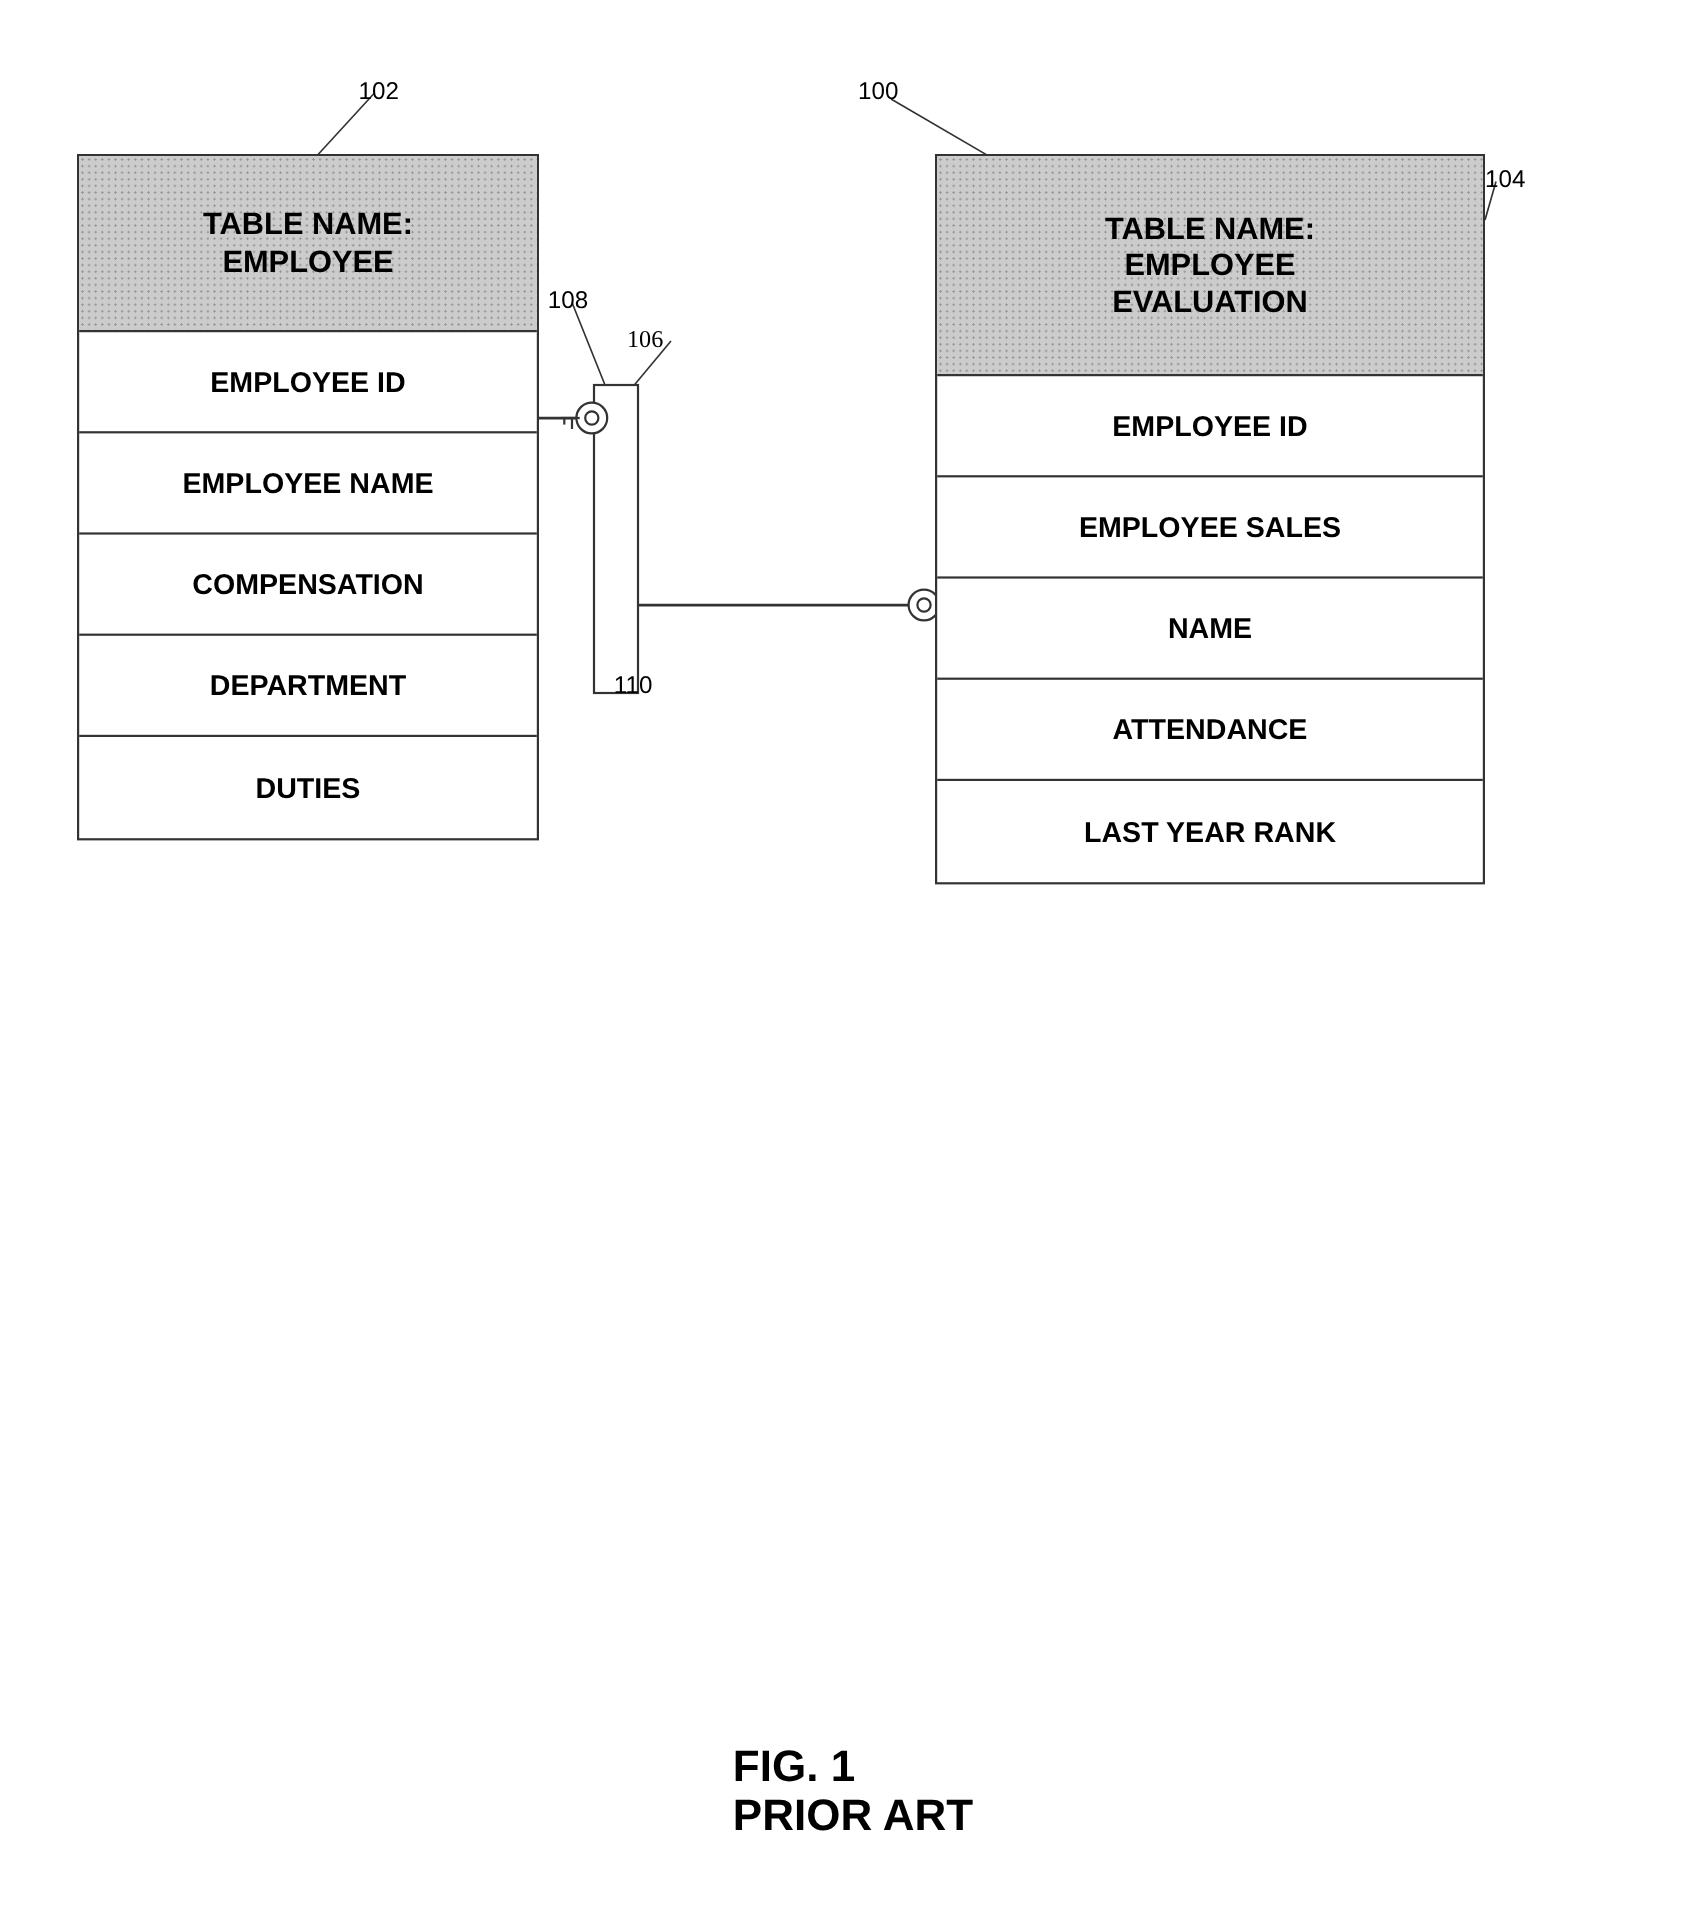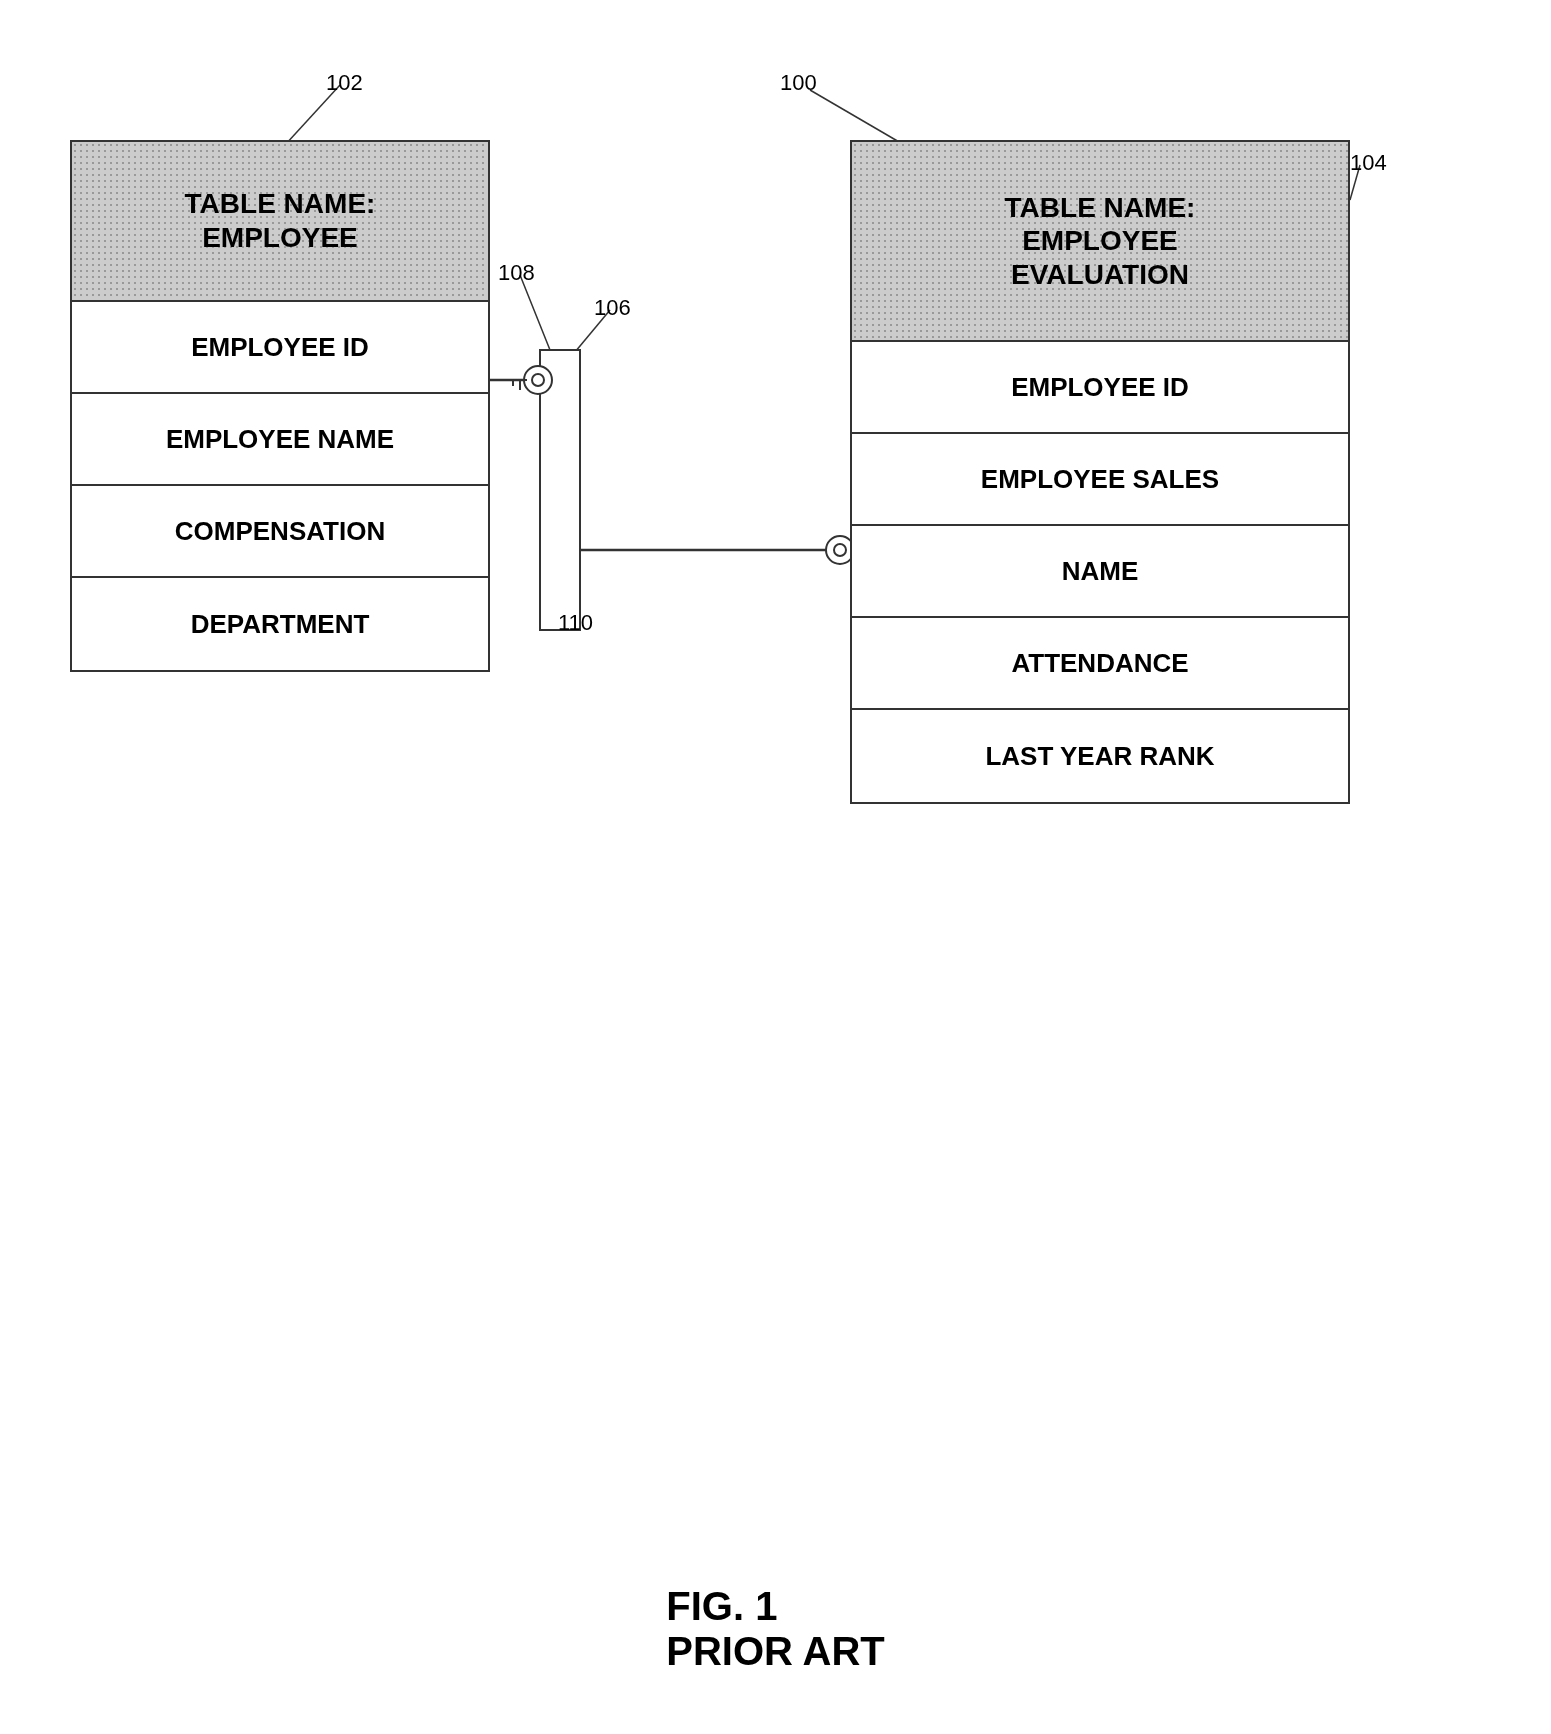--- a/index.html
+++ b/index.html
@@ -153,32 +153,33 @@
     <circle cx="810" cy="490" r="6" fill="white" stroke="#333" stroke-width="2"></circle>
 
     <line x1="821" y1="490" x2="838" y2="490" stroke="#333" stroke-width="2"></line>
     <line x1="828" y1="490" x2="828" y2="500" stroke="#333" stroke-width="2"></line>
     <line x1="835" y1="490" x2="835" y2="496" stroke="#333" stroke-width="2"></line>
   </svg>
 
   <span class="ref-number" style="left: 750px; top: 10px;">100</span>
   <span class="ref-number" style="left: 296px; top: 10px;">102</span>
   <span class="ref-number" style="left: 1320px; top: 90px;">104</span>
-  <span class="ref-number" style="left: 564px; top: 235px;">106</span>
+  <span class="ref-number" style="left: 540px; top: 235px; font-family: Liberation Serif, serif;">106</span>
   <span class="ref-number" style="left: 468px; top: 200px;">108</span>
   <span class="ref-number" style="left: 528px; top: 550px;">110</span>
 
   <div class="db-table table-employee">
     <div class="table-header">
       TABLE NAME:<br>EMPLOYEE
     </div>
     <div class="table-row">EMPLOYEE ID</div>
     <div class="table-row">EMPLOYEE NAME</div>
     <div class="table-row">COMPENSATION</div>
     <div class="table-row">DEPARTMENT</div>
+    <div class="table-row">DUTIES</div>
   </div>
 
   <div class="db-table table-evaluation">
     <div class="table-header">
       TABLE NAME:<br>EMPLOYEE<br>EVALUATION
     </div>
     <div class="table-row">EMPLOYEE ID</div>
     <div class="table-row">EMPLOYEE SALES</div>
     <div class="table-row">NAME</div>
     <div class="table-row">ATTENDANCE</div>

